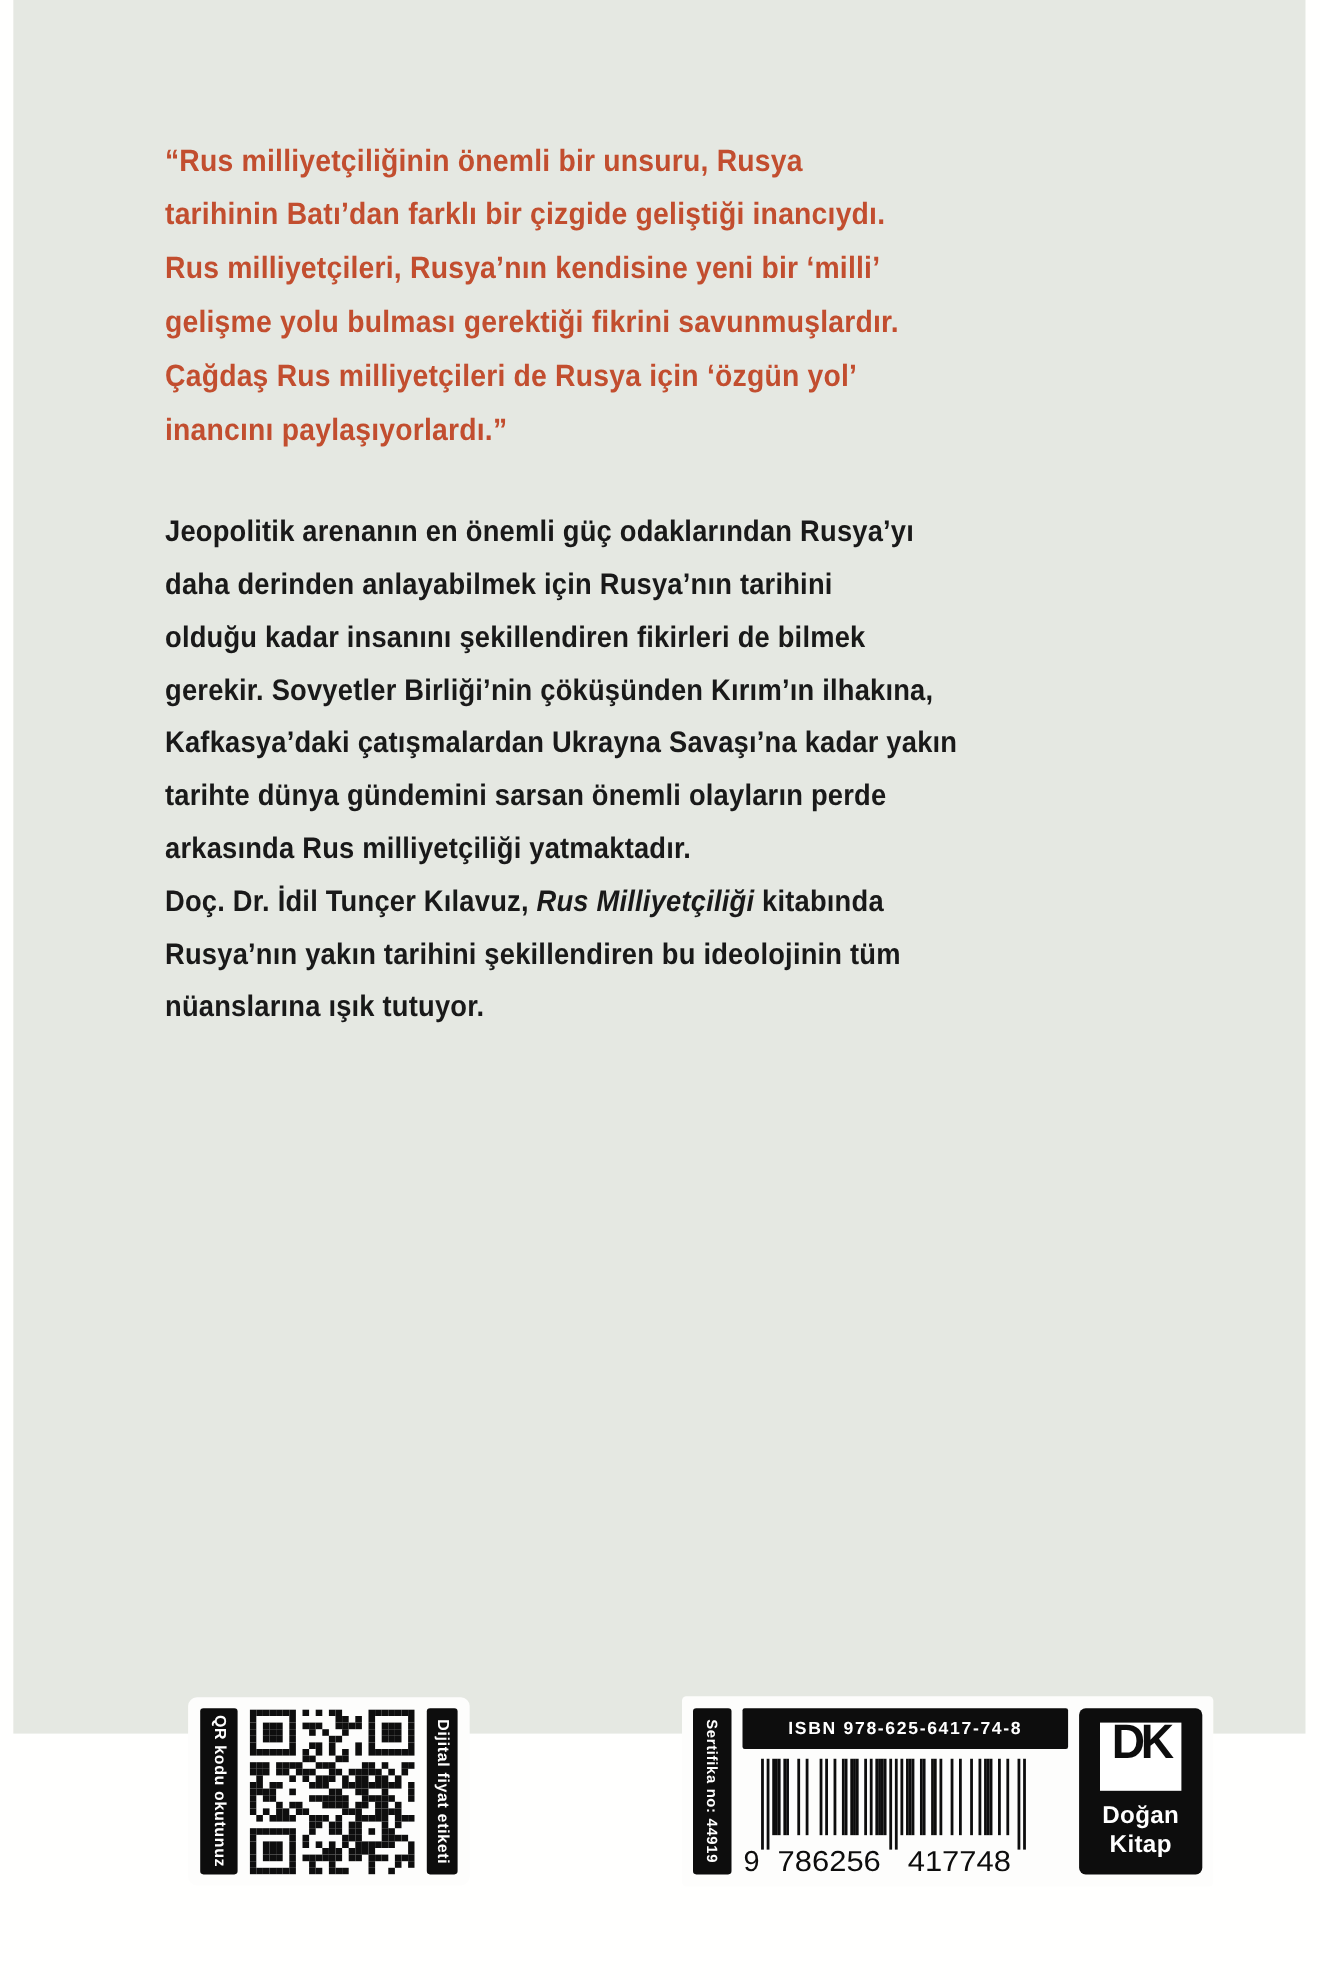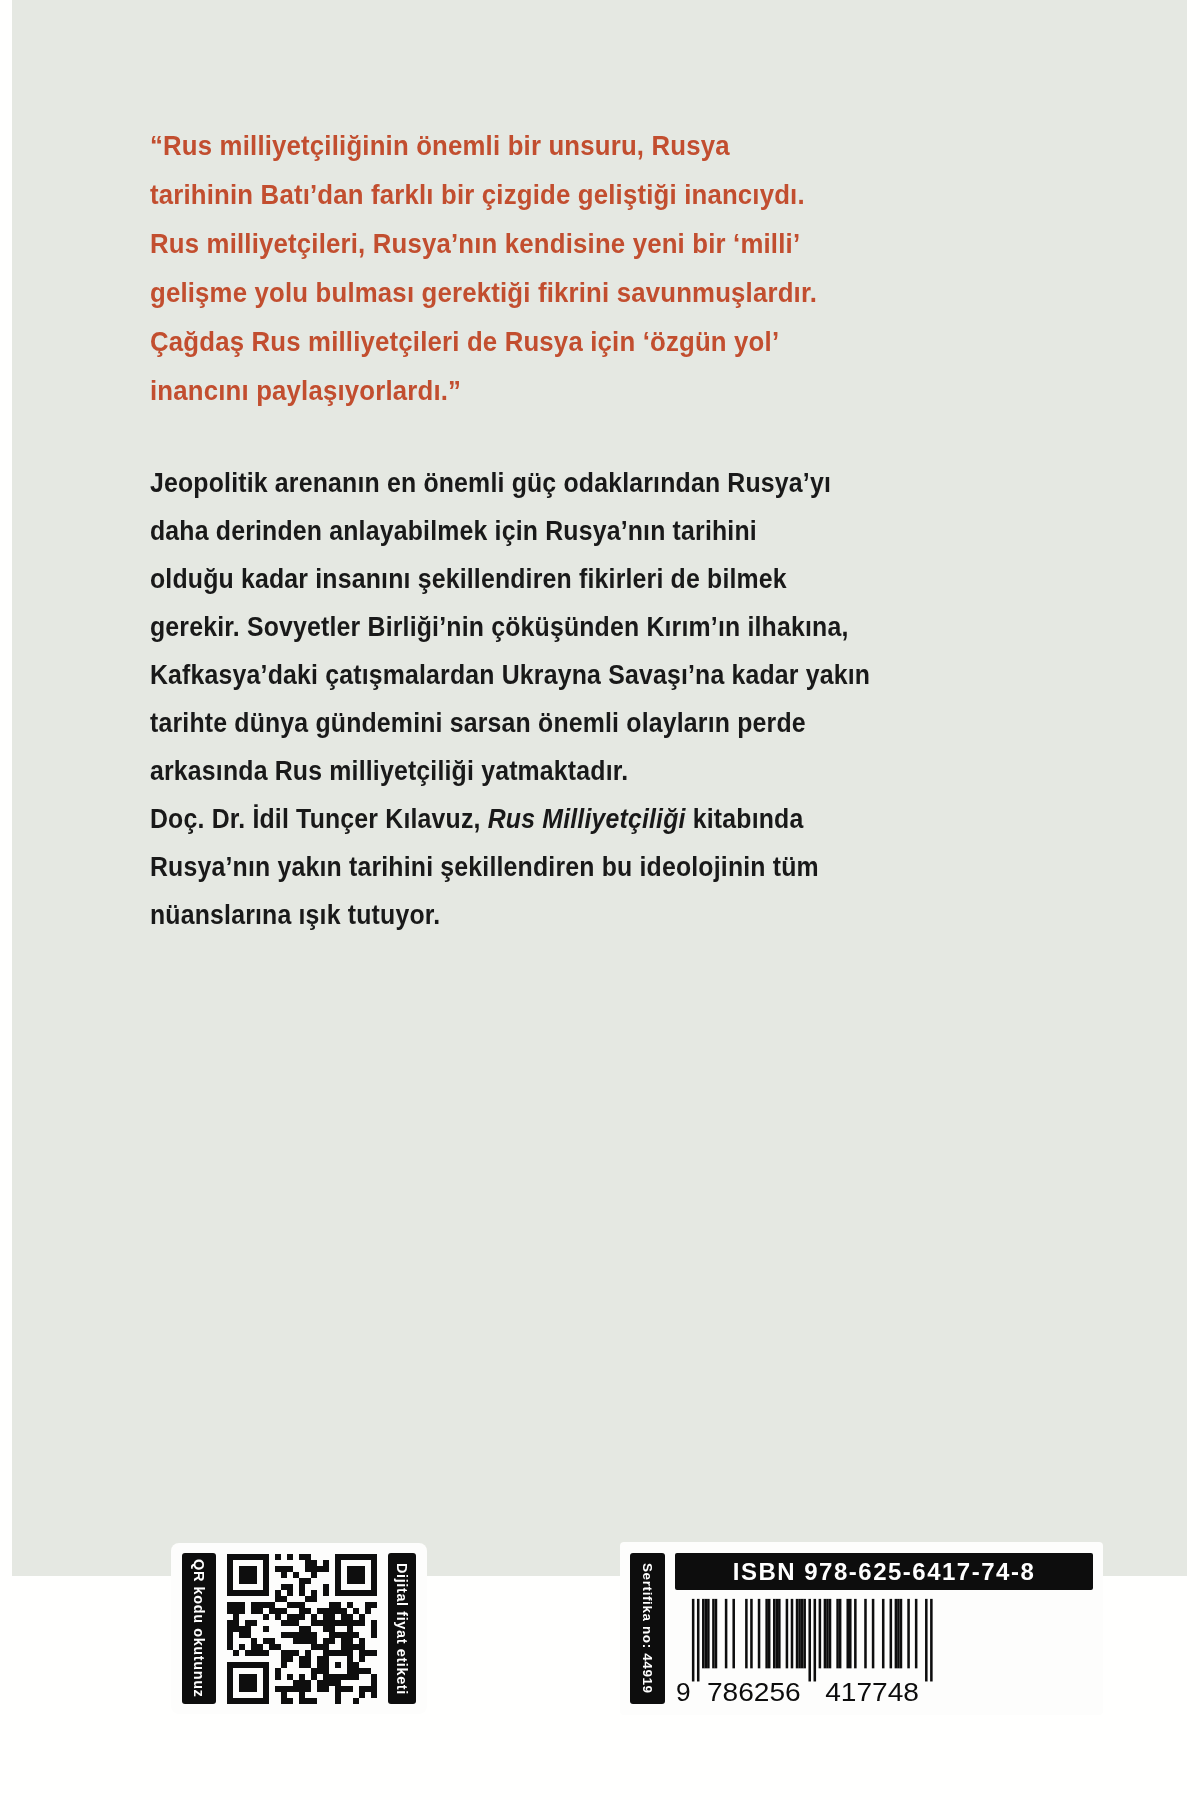--- a/index.html
+++ b/index.html
@@ -53,21 +53,21 @@
   }
   .cert-bar{
     width:35px;background:#0d0d0d;border-radius:3px;
     display:flex;align-items:center;justify-content:center;flex:0 0 auto;
   }
   .cert-bar .vlabel{font-size:13.5px;}
   .bc-mid{flex:1 1 auto;display:flex;flex-direction:column;min-width:0;}
   .isbn-bar{
     background:#0d0d0d;border-radius:2px;height:37px;flex:0 0 auto;
     display:flex;align-items:center;justify-content:center;
-    color:#fff;font-weight:bold;font-size:24px;letter-spacing:1.5px;
+    color:#fff;font-weight:bold;font-size:16px;letter-spacing:1.5px;
     white-space:nowrap;
   }
   .ean-wrap{flex:1 1 auto;display:flex;align-items:flex-end;justify-content:flex-start;padding-top:5px;}
   .ean-svg{height:107px;display:block;}
   .dk-logo{
     width:112px;flex:0 0 auto;background:#0d0d0d;border-radius:6px;
     display:flex;flex-direction:column;align-items:center;
   }
   .dk-mark{
     margin-top:13px;width:74px;height:62px;background:#ffffff;
@@ -502,18 +502,27 @@
             <rect x="247.50" y="2" width="2.7" height="74" fill="#0d0d0d"></rect>
             <rect x="255.60" y="2" width="2.7" height="74" fill="#0d0d0d"></rect>
             <rect x="266.40" y="2" width="2.7" height="88" fill="#0d0d0d"></rect>
             <rect x="271.80" y="2" width="2.7" height="88" fill="#0d0d0d"></rect>
             <text x="1" y="111" font-size="28" fill="#0d0d0d" font-family="Liberation Sans, sans-serif">9</text>
             <text x="84" y="111" font-size="28" fill="#0d0d0d" font-family="Liberation Sans, sans-serif" text-anchor="middle" textLength="100" lengthAdjust="spacingAndGlyphs">786256</text>
             <text x="210" y="111" font-size="28" fill="#0d0d0d" font-family="Liberation Sans, sans-serif" text-anchor="middle" textLength="100" lengthAdjust="spacingAndGlyphs">417748</text>
           </svg>
       </div>
     </div>
+    <div class="dk-logo">
+      <div class="dk-mark">
+        <span>DK</span>
+      </div>
+      <div class="dk-name">
+        <div>Doğan</div>
+        <div>Kitap</div>
+      </div>
+    </div>
   </div>
 
 </div>
 
 <div style="position:absolute;left:0;top:0;width:12px;height:1800px;background:#fffffe;"></div>
 <div style="position:absolute;right:0;top:0;width:13px;height:1800px;background:#fffffe;"></div>
 
 </body></html>

